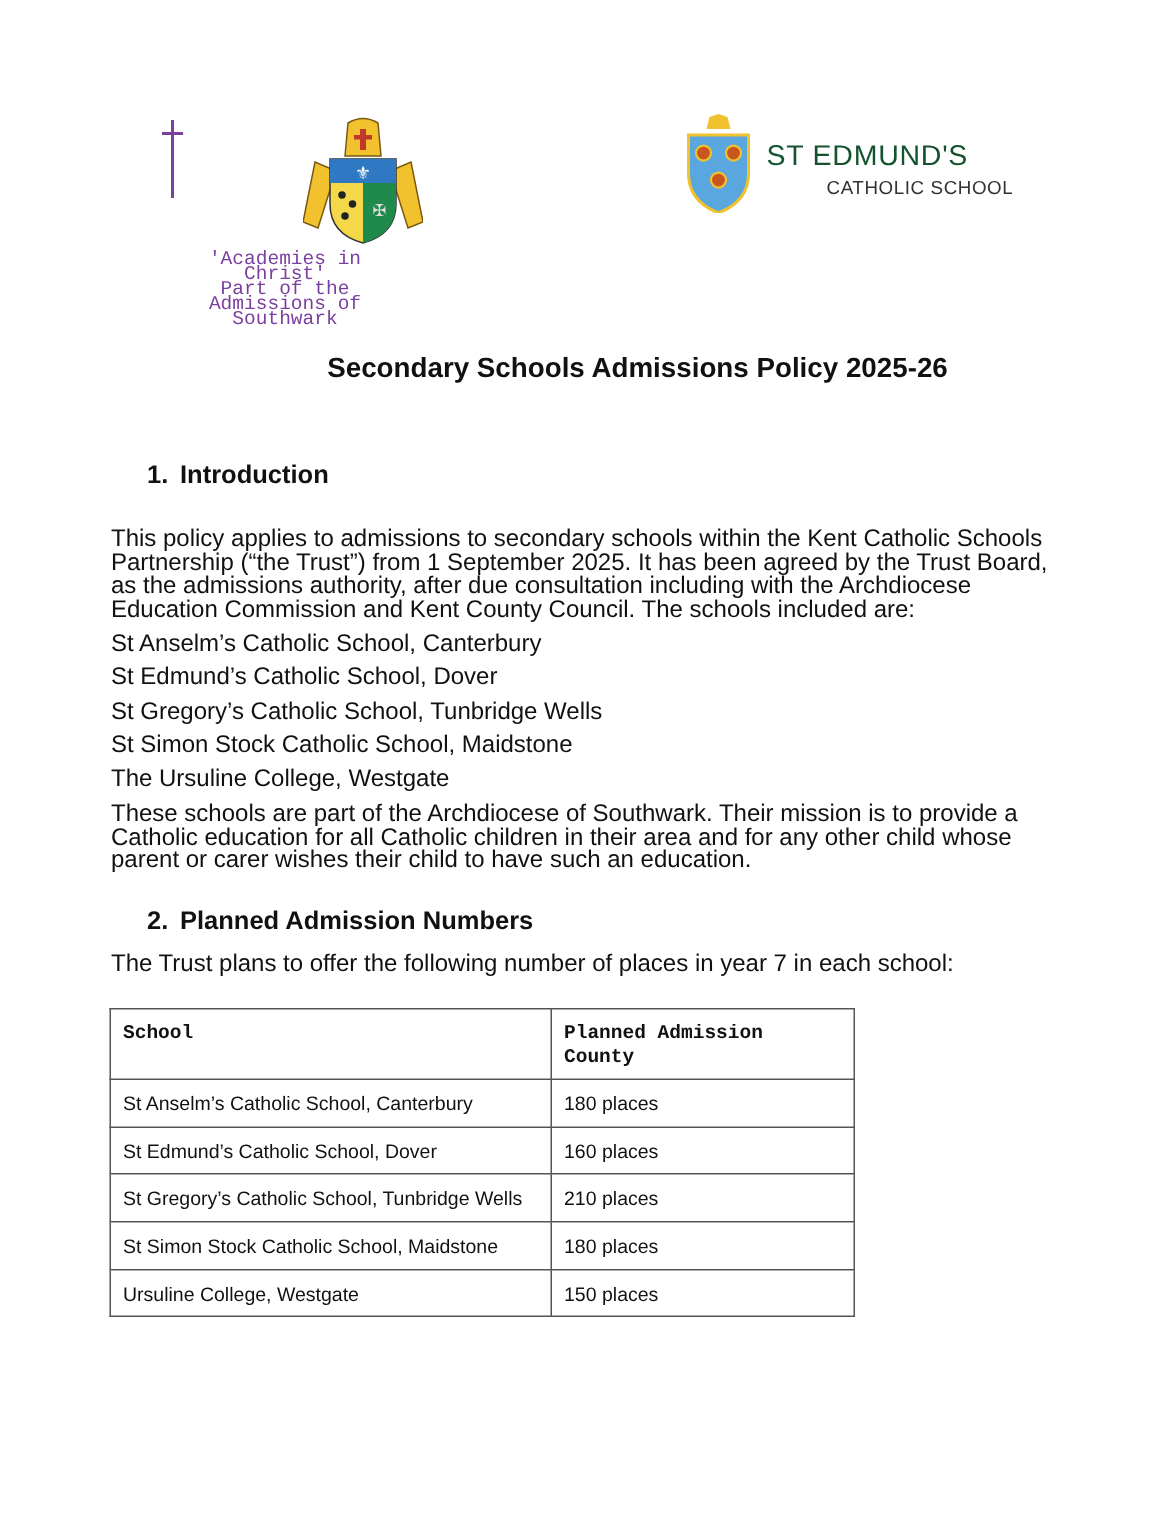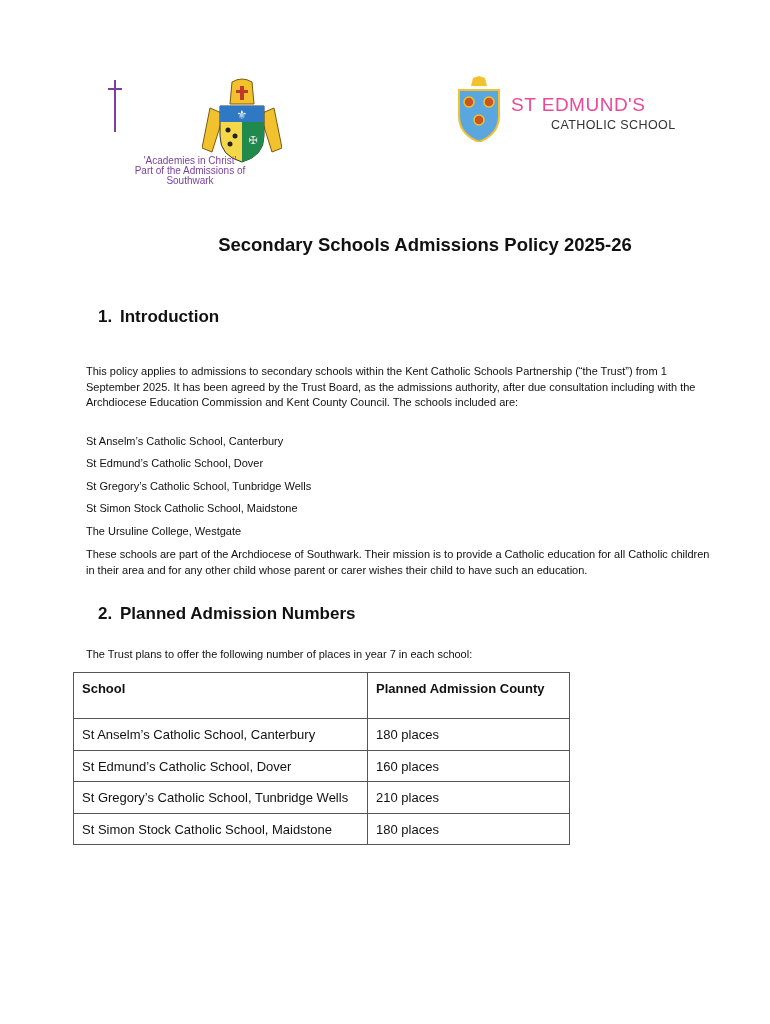--- a/index.html
+++ b/index.html
@@ -4,37 +4,37 @@
 <style>
   html, body { margin: 0; padding: 0; background: #ffffff; }
   body { width: 770px; height: 1024px; position: relative; overflow: hidden;
          font-family: "Liberation Sans", sans-serif; color: #111; }
   .logo-left { position: absolute; left: 90px; top: 76px; width: 190px; height: 115px; }
   .kcsp-text { position: absolute; left: 0; top: 0; color: #7b3fa0; font-family: "DejaVu Sans", sans-serif;
                font-size: 20px; line-height: 20px; letter-spacing: -0.3px; }
   .kcsp-text div { white-space: nowrap; }
   .kcsp-cross { position: absolute; left: 24px; top: 4px; width: 2px; height: 52px; background: #7b3fa0; }
   .kcsp-crossbar { position: absolute; left: 18px; top: 12px; width: 14px; height: 2px; background: #7b3fa0; }
-  .kcsp-tag { position: absolute; left: 30px; top: 80px; color: #7b3fa0; font-size: 10px; line-height: 10px;
-              text-align: center; width: 140px; font-family: Liberation Sans, sans-serif; }
+  .kcsp-tag { position: absolute; left: 30px; top: 92px; color: #7b3fa0; font-size: 13px; line-height: 10px;
+              text-align: center; width: 140px; font-family: Liberation Mono, monospace; }
   .crest { position: absolute; left: 112px; top: 2px; width: 80px; height: 86px; }
   .logo-right { position: absolute; left: 455px; top: 76px; width: 210px; height: 66px; }
   .se-shield { position: absolute; left: 0; top: 0; width: 48px; height: 66px; }
-  .se-name { position: absolute; left: 56px; top: 18px; font-size: 19px; color: #ec4899; letter-spacing: 0.5px; white-space: nowrap; }
+  .se-name { position: absolute; left: 56px; top: 18px; font-size: 19px; color: #14532d; letter-spacing: 0.5px; white-space: nowrap; }
   .se-sub { position: absolute; left: 56px; top: 42px; font-size: 12.5px; color: #333; letter-spacing: 0.4px; white-space: nowrap; margin-left: 40px; }
   .title { position: absolute; left: 0; width: 770px; top: 234px; text-align: center; font-weight: bold; font-size: 18.5px; padding-left: 40px; }
   .h2 { position: absolute; left: 98px; font-weight: bold; font-size: 17px; }
   .h2 .num { position: absolute; left: 0; }
   .h2 .txt { position: absolute; left: 22px; white-space: nowrap; }
-  p, .line { margin: 12px; font-size: 11px; line-height: 15.6px; }
+  p, .line { margin: 0; font-size: 16px; line-height: 15.6px; }
   .para { position: absolute; left: 74px; width: 630px; }
   .line { position: absolute; left: 74px; white-space: nowrap; }
   table { position: absolute; left: 73px; top: 672px; width: 497px; border-collapse: collapse; font-size: 13px; }
   td, th { border: 1px solid #555; vertical-align: top; text-align: left; padding: 8px 8px 7px 8px; line-height: 15.6px; }
-  th { font-weight: bold; font-size: 13px; height: 30px; }
+  th { font-weight: bold; font-size: 13px; height: 30px; font-family: Liberation Mono, monospace; }
   td.c1, th.c1 { width: 277px; }
 </style>
 </head>
 <body>
 
 <div class="logo-left">
   <div class="kcsp-cross"></div>
   <div class="kcsp-crossbar"></div>
   <svg class="crest" viewBox="0 0 80 86">
     <path d="M30 4 Q40 -2 50 4 L52 26 L28 26 Z" fill="#f2c12e" stroke="#7a5a10" stroke-width="1"></path>
@@ -106,14 +106,18 @@
       <td>160 places</td>
     </tr>
     <tr>
       <td class="c1">St Gregory’s Catholic School, Tunbridge Wells</td>
       <td>210 places</td>
     </tr>
     <tr>
       <td class="c1">St Simon Stock Catholic School, Maidstone</td>
       <td>180 places</td>
     </tr>
+    <tr>
+      <td class="c1">Ursuline College, Westgate</td>
+      <td>150 places</td>
+    </tr>
   </tbody>
 </table>
 
 </body></html>

